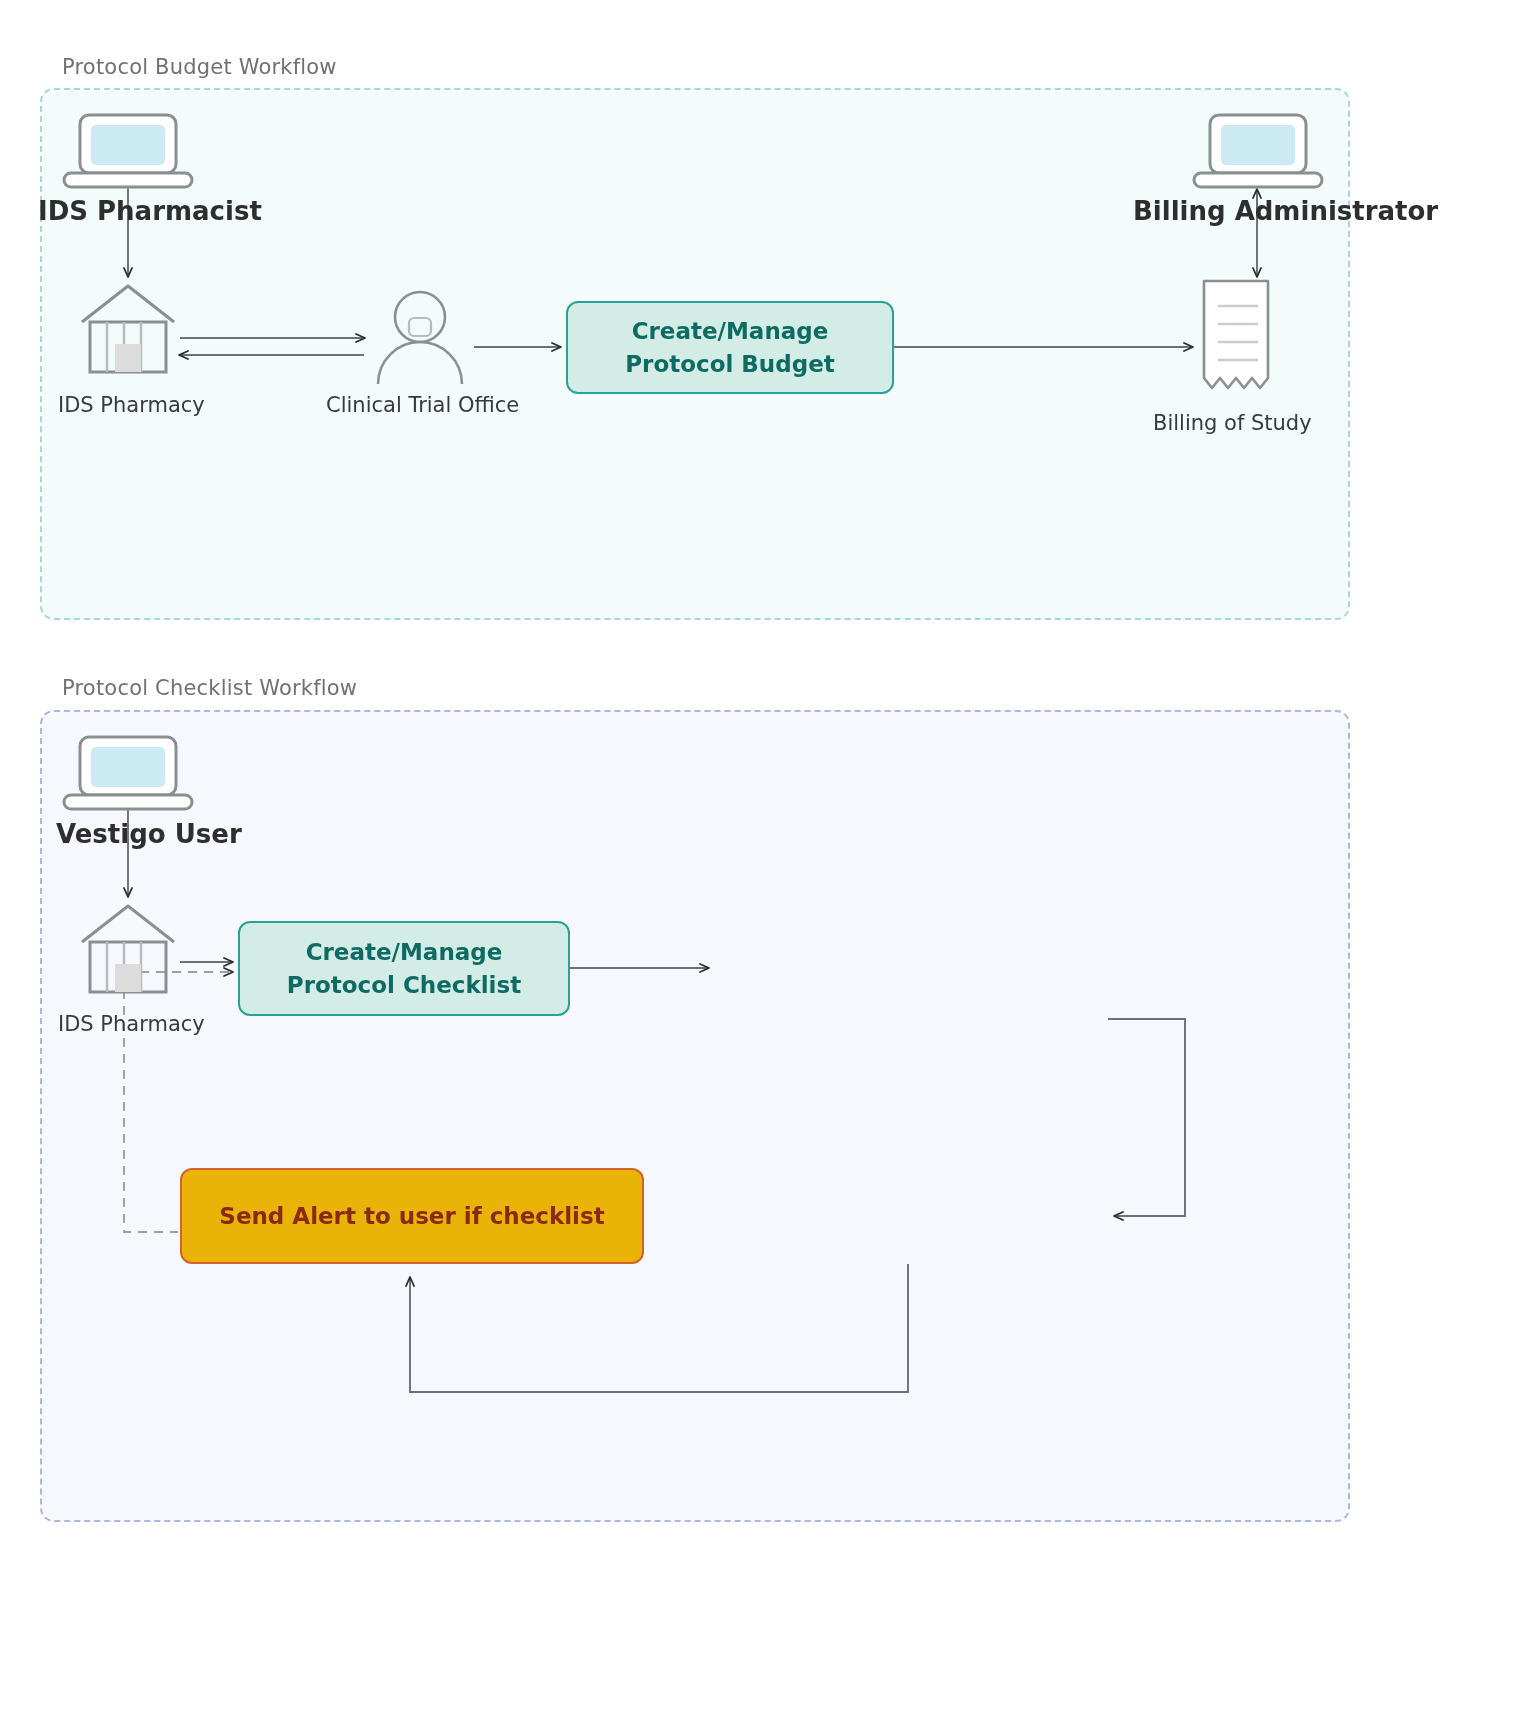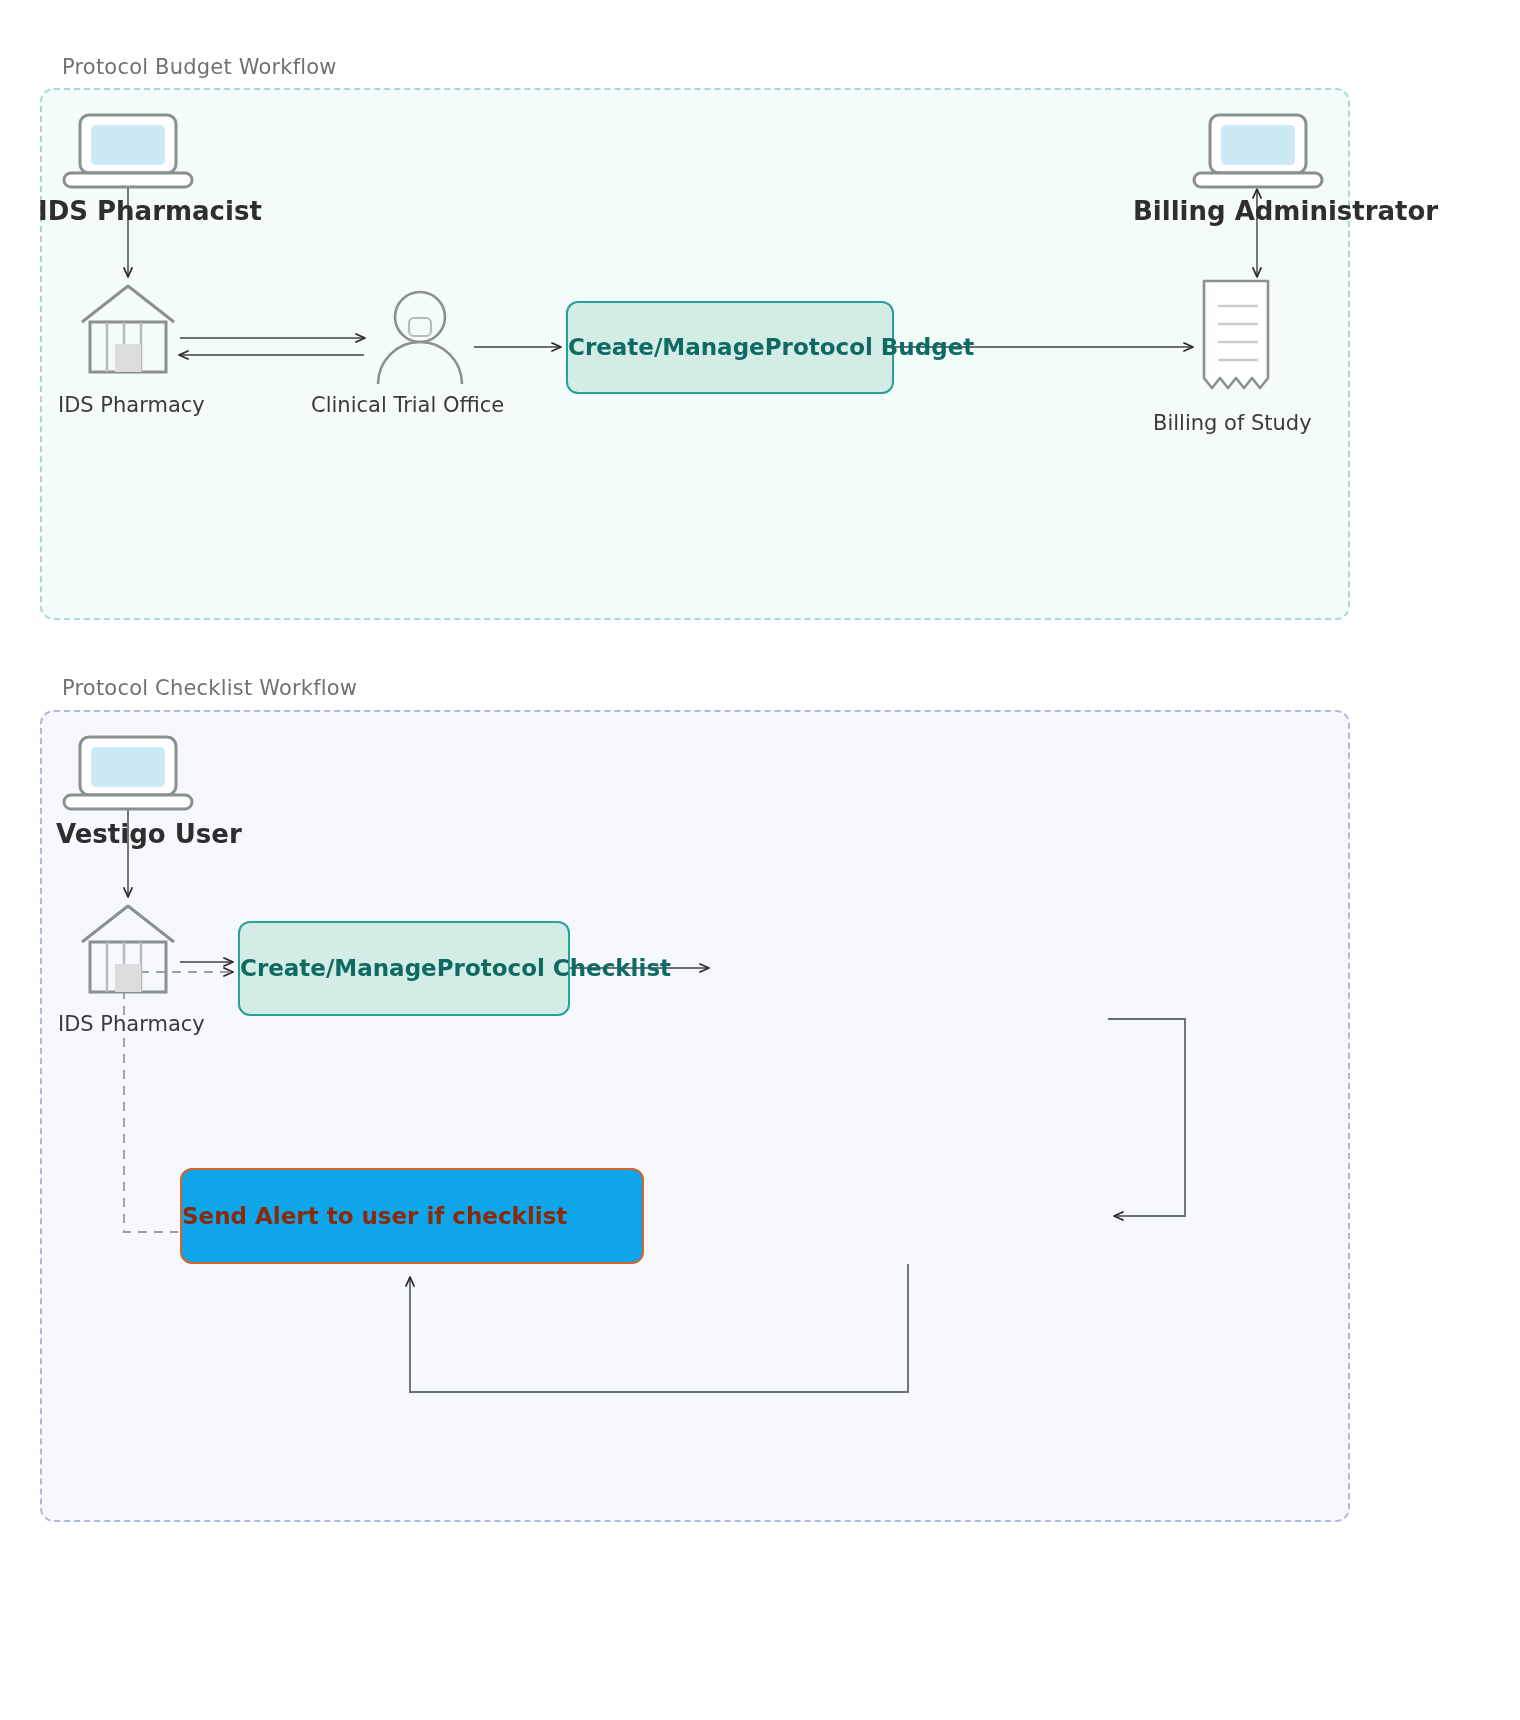--- a/index.html
+++ b/index.html
@@ -11,26 +11,26 @@
 
   
   .grp-frame{position:absolute;border-radius:14px;box-sizing:border-box;}
   .grp-budget{left:40px;top:88px;width:1310px;height:532px;
      background:#f3fcfb;border:2px dashed #a8d8d6;}
   .grp-checklist{left:40px;top:710px;width:1310px;height:812px;
      background:#f7f8fd;border:2px dashed #adb8e0;}
 
   
   .pbox{position:absolute;box-sizing:border-box;border-radius:12px;
-        display:flex;flex-direction:row;align-items:center;justify-content:space-between;
+        display:flex;flex-direction:column;align-items:center;justify-content:center;
         font-weight:bold;font-size:23px;line-height:1.42;text-align:center;}
   .pbox span{display:block;white-space:nowrap;}
   .pbox.teal{background:#d4ece6;border:2.5px solid #2aa198;color:#0e6b63;}
   .pbox.blue{background:#d9e7f8;border:2.5px solid #3a7ebf;color:#11447e;}
-  .pbox.orange{background:#0ea5e9;border:2.5px solid #d4622c;color:#8a2a0c;}
+  .pbox.orange{background:#eab308;border:2.5px solid #d4622c;color:#8a2a0c;}
 
   
   .lbl{position:absolute;white-space:nowrap;}
   .lbl.actor{font-size:26px;font-weight:bold;color:#2e2e2e;}
   .lbl.node{font-size:21px;color:#3a3a3a;}
 
   
   .icon{position:absolute;}
   svg{display:block;overflow:visible;}
 
@@ -108,21 +108,21 @@
   </div>
   <div class="lbl node" style="left:58px;top:393px;">IDS Pharmacy</div>
 
   <div class="icon" style="left:372px;top:288px;">
     <svg width="96" height="96" viewBox="0 0 96 96">
       <circle cx="48" cy="29" r="25" fill="none" stroke="#8a8f8f" stroke-width="2.6"></circle>
       <rect x="37" y="30" width="22" height="18" rx="5" fill="none" stroke="#b6bbbb" stroke-width="2.2"></rect>
       <path d="M6,96 A42,42 0 0 1 90,96" fill="none" stroke="#8a8f8f" stroke-width="2.6"></path>
     </svg>
   </div>
-  <div class="lbl node" style="left:311px;top:393px;">Clinical Trial Office</div>
+  <div class="lbl node" style="left:326px;top:393px;">Clinical Trial Office</div>
 
   <div class="icon" style="left:1192px;top:112px;">
     <svg width="132" height="78" viewBox="0 0 132 78">
       <rect x="18" y="3" width="96" height="58" rx="9" fill="#ffffff" stroke="#8a8f8f" stroke-width="3"></rect>
       <rect x="29" y="13" width="74" height="40" rx="5" fill="#cbeaf4"></rect>
       <rect x="2" y="61" width="128" height="14" rx="7" fill="#ffffff" stroke="#8a8f8f" stroke-width="3"></rect>
     </svg>
   </div>
   <div class="lbl actor" style="left:1133px;top:196px;">Billing Administrator</div>
 

